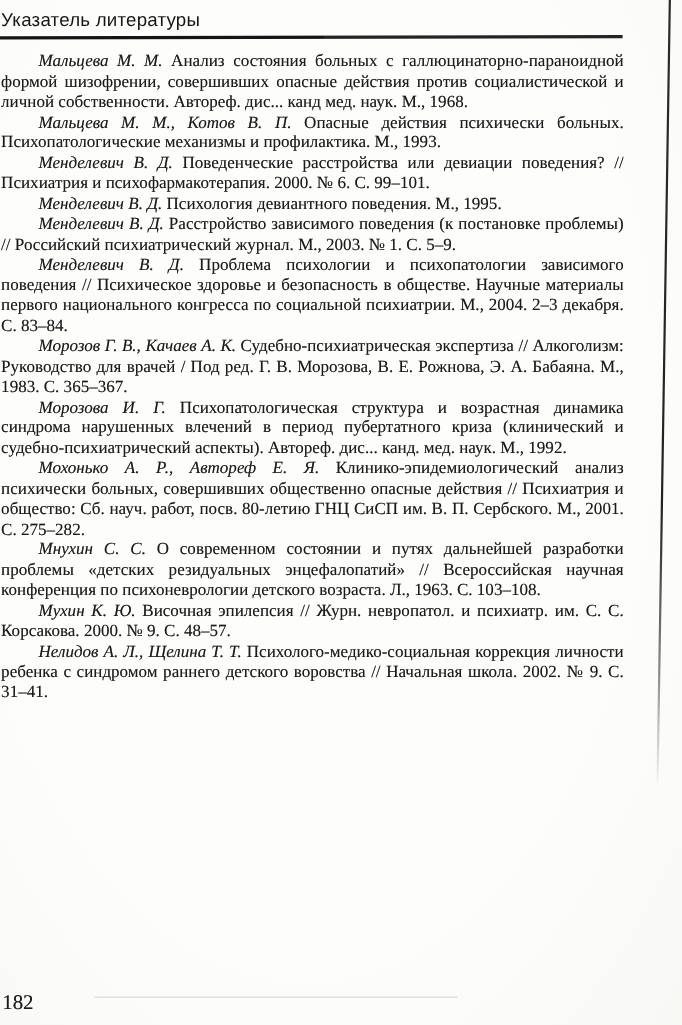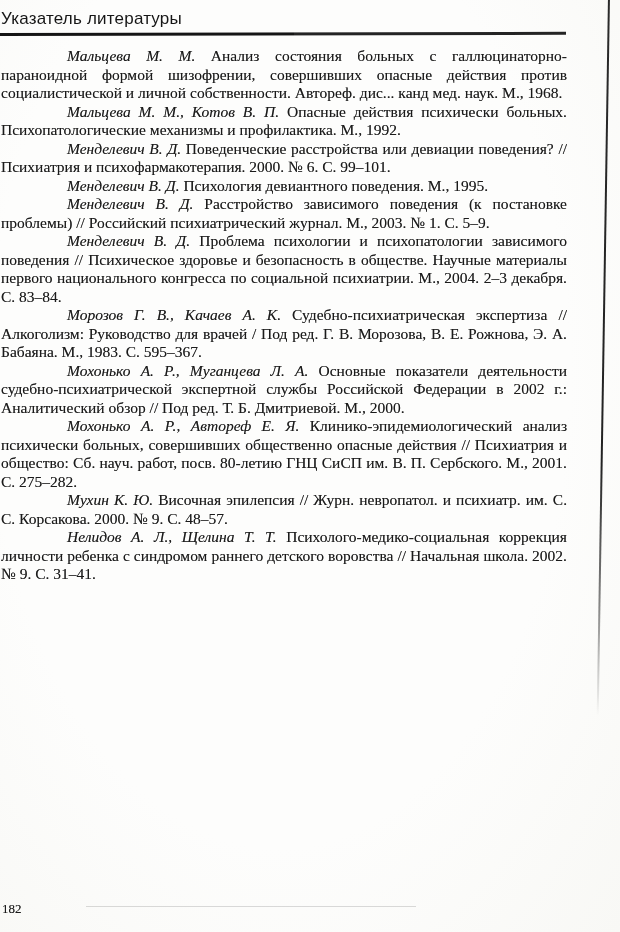--- a/index.html
+++ b/index.html
@@ -44,25 +44,25 @@
     line-height: 18.5px;
     text-align: justify;
     text-shadow: 0 0 0.4px rgba(0,0,0,0.45);
     hyphens: auto;
     -webkit-hyphens: auto;
   }
   .entry {
     margin: 0;
     text-indent: 34px;
   }
-  .authors { font-style: italic; margin-left: 32px; }
+  .authors { font-style: italic; }
   .page-number {
     position: absolute;
     left: 2px; top: 901px;
-    font-size: 13px;
+    font-size: 19px;
     color: #1a1a1a;
     text-shadow: 0 0 0.4px rgba(0,0,0,0.45);
   }
   .edge-line {
     position: absolute;
     left: 608px; top: -4px;
     width: 2px; height: 720px;
     background: linear-gradient(to bottom,
       #2a2a2a 0%, #222 65%, rgba(40,40,40,0.55) 85%, rgba(40,40,40,0) 100%);
     transform: rotate(0.9deg);
@@ -78,28 +78,29 @@
 </head>
 <body>
 
 <div class="page">
 
   <div class="running-head">Указатель литературы</div>
   <div class="head-rule"></div>
 
   <div class="bibliography">
     <p class="entry"><i class="authors">Мальцева М. М.</i> <span>Анализ состояния больных с галлюцинаторно-параноидной формой шизофрении, совершивших опасные действия против социалистической и личной собственности. Автореф. дис... канд мед. наук. М., 1968.</span></p>
-    <p class="entry"><i class="authors">Мальцева М. М., Котов В. П.</i> <span>Опасные действия психически больных. Психопатологические механизмы и профилактика. М., 1992.</span></p>
+    <p class="entry"><i class="authors">Мальцева М. М., Котов В. П.</i> <span>Опасные действия психически больных. Психопатологические механизмы и профилактика. М., 1993.</span></p>
     <p class="entry"><i class="authors">Менделевич В. Д.</i> <span>Поведенческие расстройства или девиации поведения? // Психиатрия и психофармакотерапия. 2000. № 6. С. 99–101.</span></p>
     <p class="entry"><i class="authors">Менделевич В. Д.</i> <span>Психология девиантного поведения. М., 1995.</span></p>
     <p class="entry"><i class="authors">Менделевич В. Д.</i> <span>Расстройство зависимого поведения (к постановке проблемы) // Российский психиатрический журнал. М., 2003. № 1. С. 5–9.</span></p>
     <p class="entry"><i class="authors">Менделевич В. Д.</i> <span>Проблема психологии и психопатологии зависимого поведения // Психическое здоровье и безопасность в обществе. Научные материалы первого национального конгресса по социальной психиатрии. М., 2004. 2–3 декабря. С. 83–84.</span></p>
-    <p class="entry"><i class="authors">Морозов Г. В., Качаев А. К.</i> <span>Судебно-психиатрическая экспертиза // Алкоголизм: Руководство для врачей / Под ред. Г. В. Морозова, В. Е. Рожнова, Э. А. Бабаяна. М., 1983. С. 595–367.</span></p>
-    <p class="entry"><i class="authors">Мохонько А. Р., Муганцева Л. А.</i> <span>Основные показатели деятельности судебно-психиатрической экспертной службы Российской Федерации в 2002 г.: Аналитический обзор // Под ред. Т. Б. Дмитриевой. М., 2000.</span></p>
+    <p class="entry"><i class="authors">Морозов Г. В., Качаев А. К.</i> <span>Судебно-психиатрическая экспертиза // Алкоголизм: Руководство для врачей / Под ред. Г. В. Морозова, В. Е. Рожнова, Э. А. Бабаяна. М., 1983. С. 365–367.</span></p>
+    <p class="entry"><i class="authors">Морозова И. Г.</i> <span>Психопатологическая структура и возрастная динамика синдрома нарушенных влечений в период пубертатного криза (клинический и судебно-психиатрический аспекты). Автореф. дис... канд. мед. наук. М., 1992.</span></p>
     <p class="entry"><i class="authors">Мохонько А. Р., Автореф Е. Я.</i> <span>Клинико-эпидемиологический анализ психически больных, совершивших общественно опасные действия // Психиатрия и общество: Сб. науч. работ, посв. 80-летию ГНЦ СиСП им. В. П. Сербского. М., 2001. С. 275–282.</span></p>
+    <p class="entry"><i class="authors">Мнухин С. С.</i> <span>О современном состоянии и путях дальнейшей разработки проблемы «детских резидуальных энцефалопатий» // Всероссийская научная конференция по психоневрологии детского возраста. Л., 1963. С. 103–108.</span></p>
     <p class="entry"><i class="authors">Мухин К. Ю.</i> <span>Височная эпилепсия // Журн. невропатол. и психиатр. им. С. С. Корсакова. 2000. № 9. С. 48–57.</span></p>
     <p class="entry"><i class="authors">Нелидов А. Л., Щелина Т. Т.</i> <span>Психолого-медико-социальная коррекция личности ребенка с синдромом раннего детского воровства // Начальная школа. 2002. № 9. С. 31–41.</span></p>
   </div>
 
   <div class="smudge"></div>
   <div class="page-number">182</div>
   <div class="edge-line"></div>
 
 </div>
 

